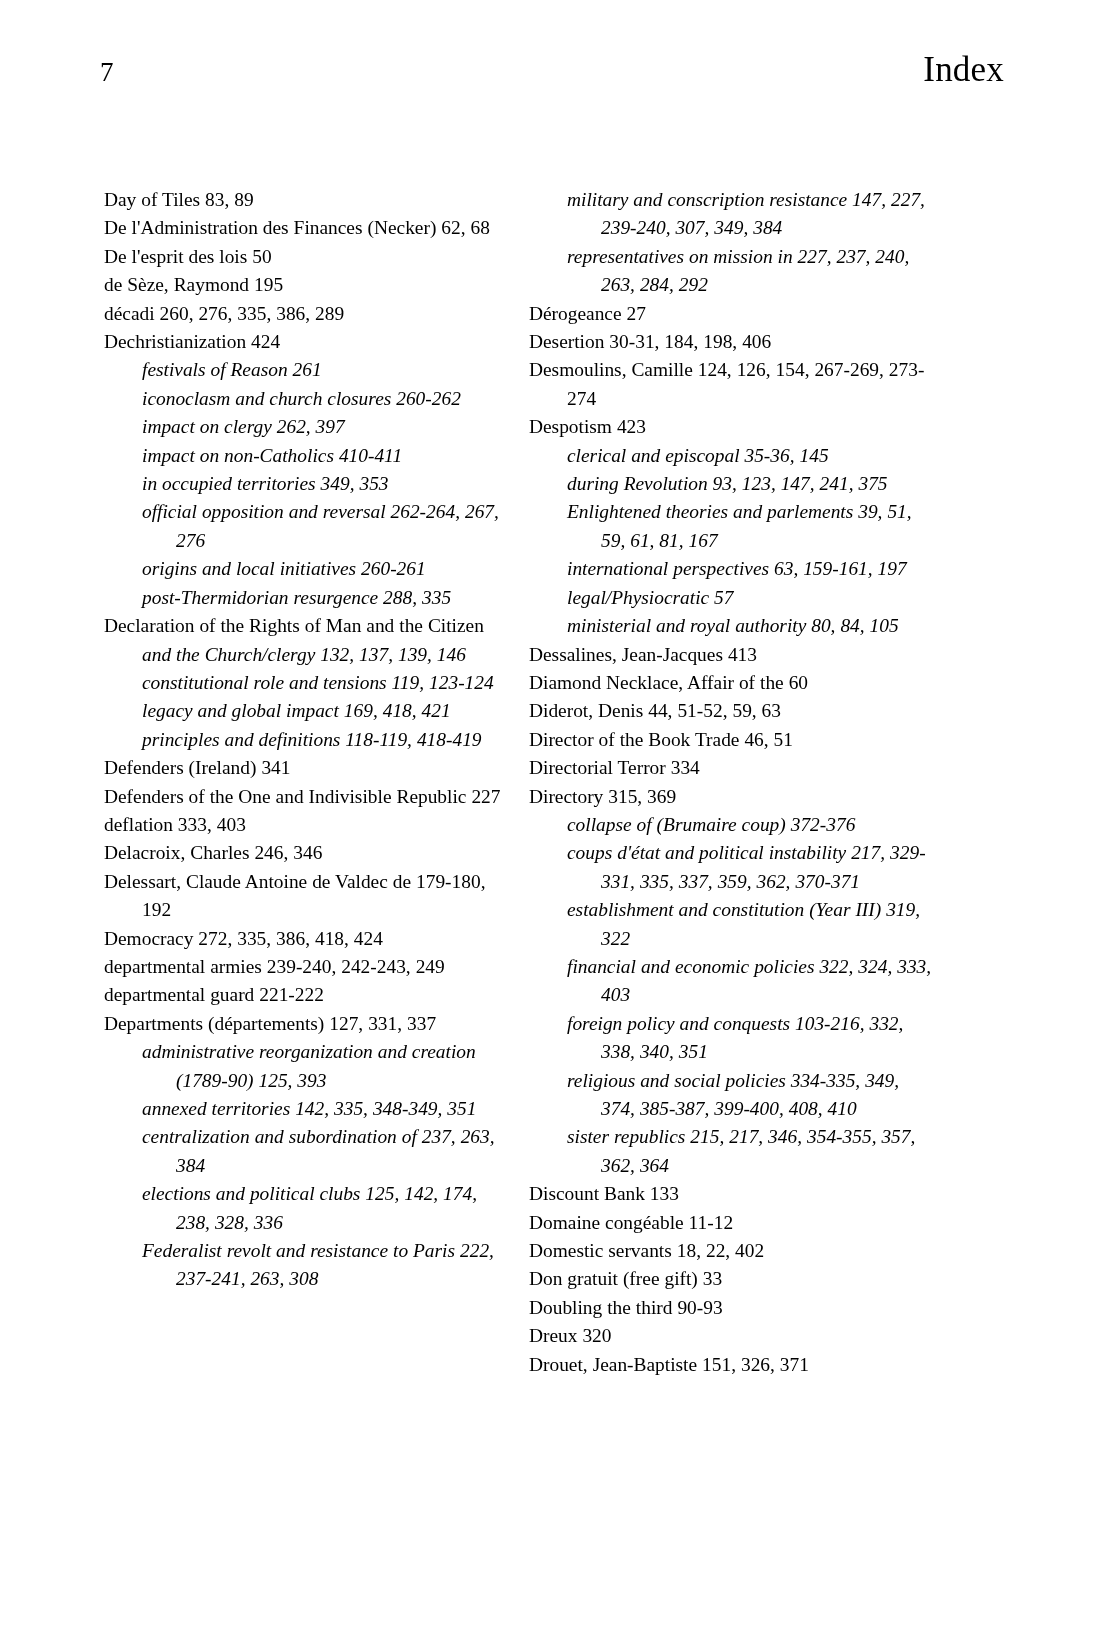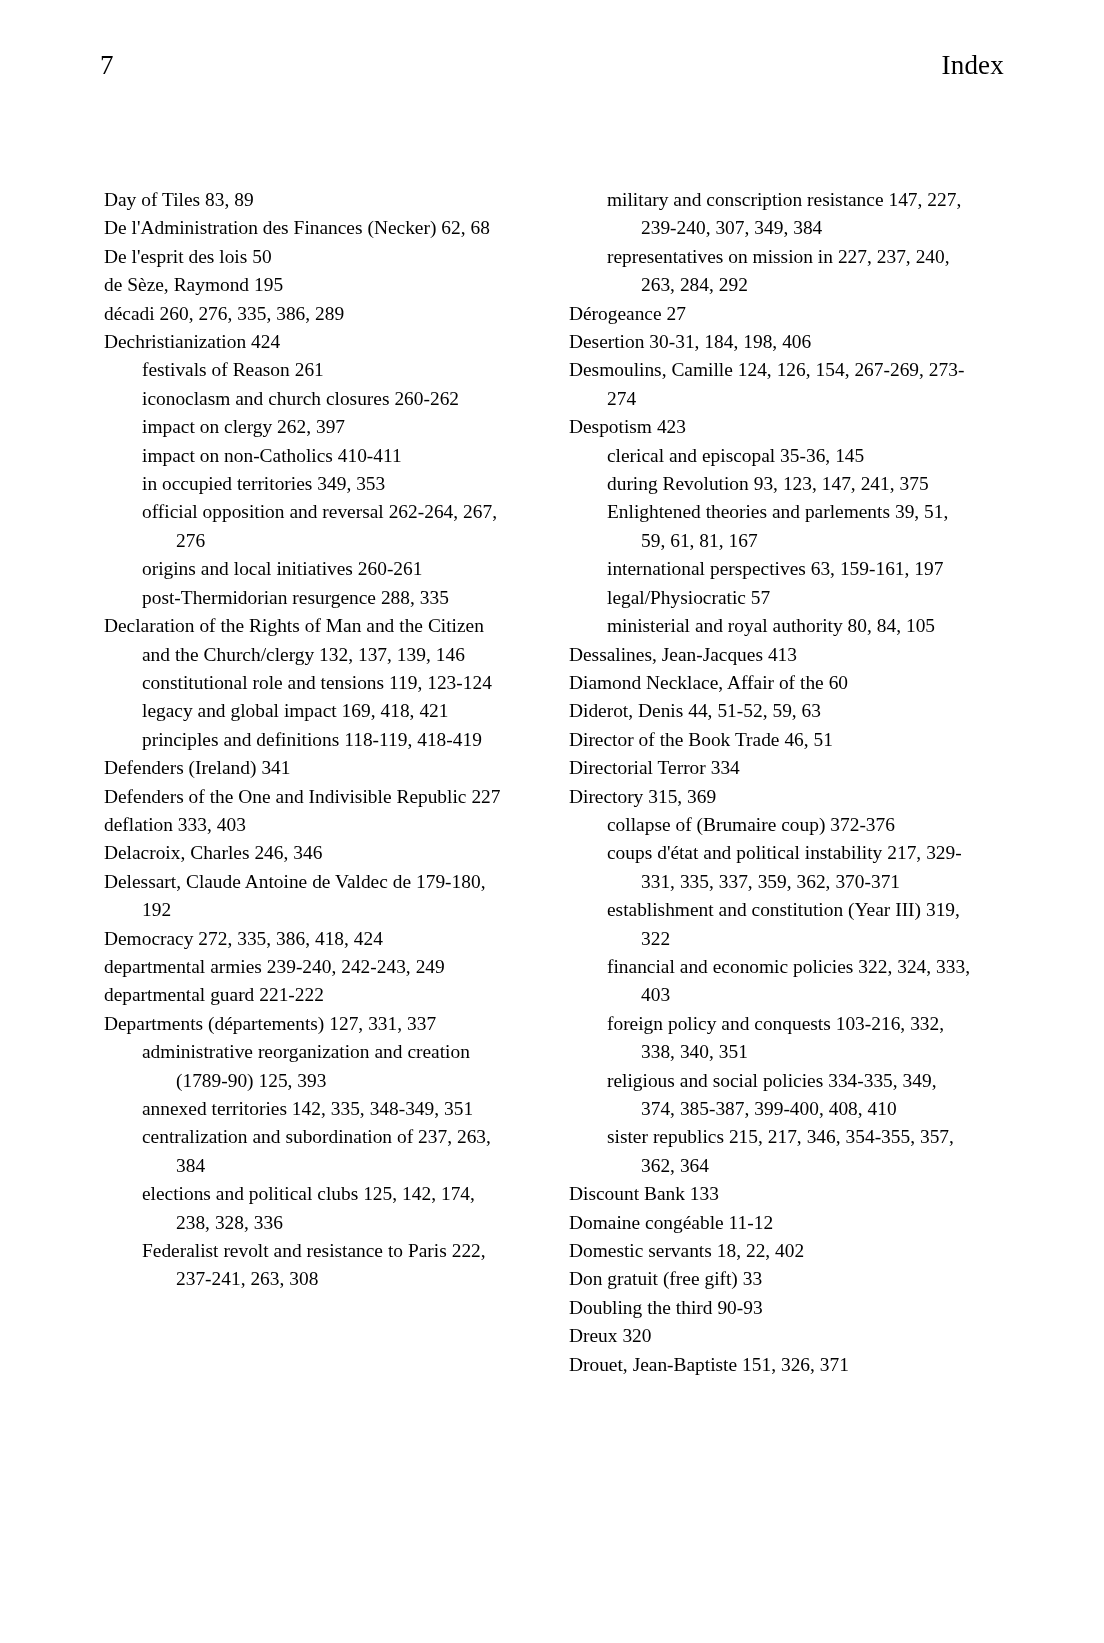--- a/index.html
+++ b/index.html
@@ -28,32 +28,32 @@
     display: flex;
     justify-content: space-between;
     align-items: baseline;
   }
   .folio {
     font-size: 27px;
     line-height: 1;
     letter-spacing: 0.2px;
   }
   .head-title {
-    font-size: 27px;
+    font-size: 35px;
     line-height: 1;
     letter-spacing: 0.2px;
   }
   
   .index-body {
     position: absolute;
     top: 186px;
     left: 104px;
     width: 900px;
     display: flex;
-    gap: 60px;
+    gap: 20px;
   }
   .index-column {
     width: 405px;
     flex: 0 0 405px;
   }
   .entry {
     font-size: 19.4px;
     line-height: 28.4px;
     text-align: left;
     
@@ -65,20 +65,21 @@
   }
   
   .entry.level-1 {
     padding-left: 38px;
     text-indent: -38px;
   }
   
   .entry.level-2 {
     padding-left: 72px;
     text-indent: -34px;
+    font-style: italic;
   }
 </style>
 </head>
 <body>
 
 <div class="page">
 
   <div class="running-head">
     <span class="folio">7</span>
     <span class="head-title">Index</span>

